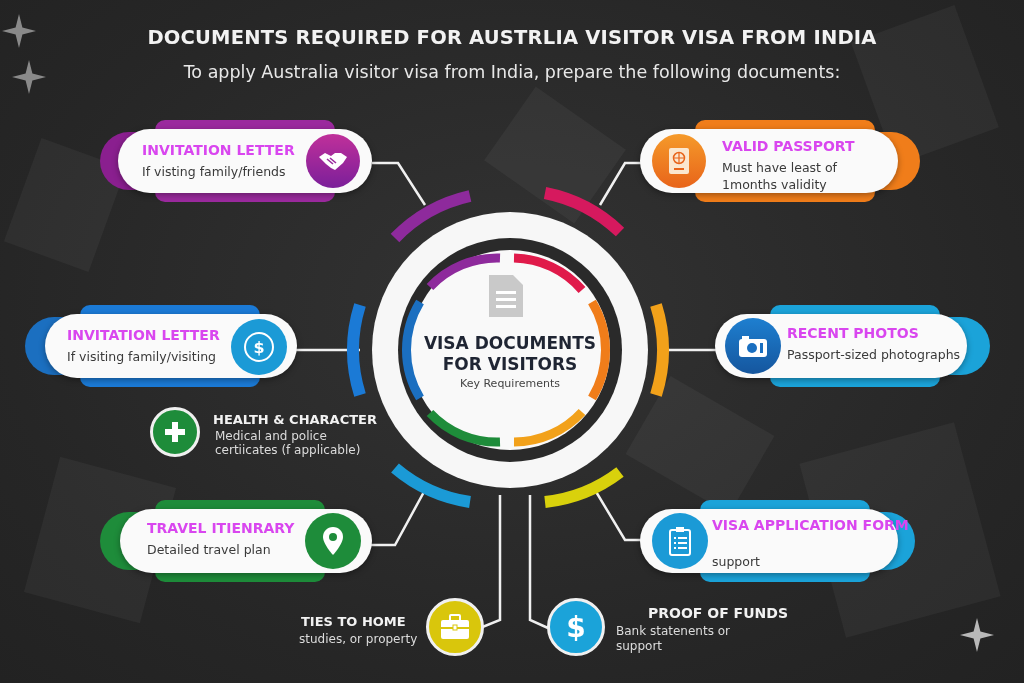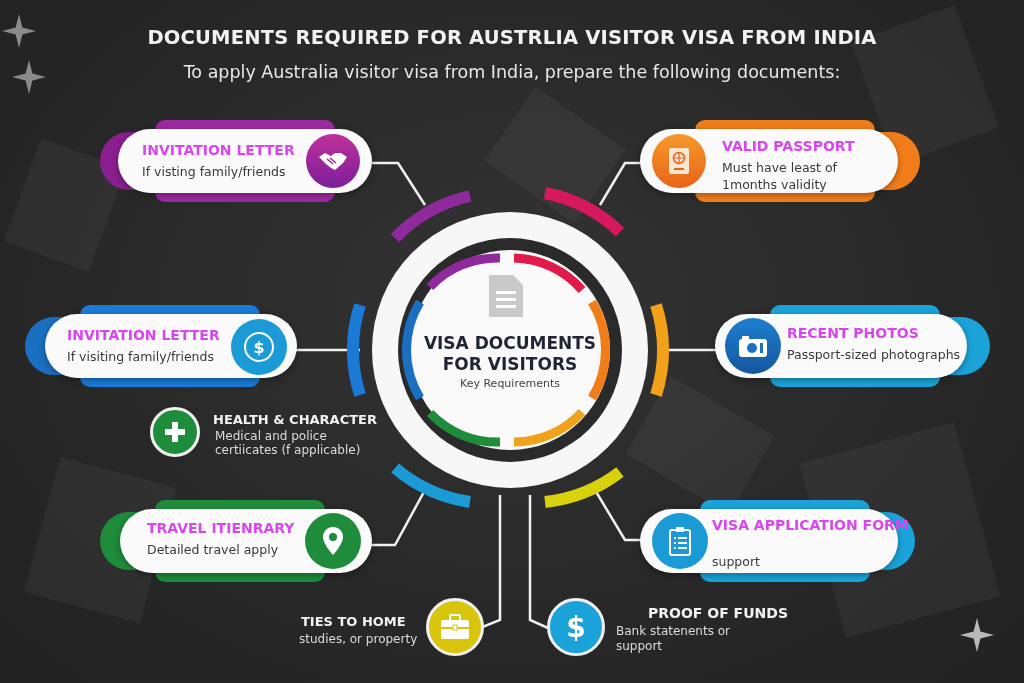--- a/index.html
+++ b/index.html
@@ -154,21 +154,21 @@
   <div class="ttl" style="left:82px;top:18px;">VALID PASSPORT</div>
   <div class="desc" style="left:82px;top:40px;">Must have least of</div>
   <div class="desc" style="left:82px;top:57px;">1months validity</div>
 </div>
 
 <div class="card" style="left:25px;top:305px;width:275px;">
   <div class="back" style="left:55px;width:180px;background:#1b7ad6;"></div>
   <div class="tail" style="left:0;background:#1b6fc0;"></div>
   <div class="pill" style="left:20px;width:252px;"></div>
   <div class="ttl" style="left:42px;top:22px;">INVITATION LETTER</div>
-  <div class="desc" style="left:42px;top:44px;">If visiting family/friends</div>
+  <div class="desc" style="left:42px;top:44px;">If visiting family/visiting</div>
   <div class="icon-circ" style="left:206px;top:14px;width:56px;height:56px;background:#1b9ad6;">
     <div style="width:30px;height:30px;border:2.5px solid #fff;border-radius:50%;color:#fff;font-weight:bold;font-size:16px;display:flex;align-items:center;justify-content:center;">$</div>
   </div>
 </div>
 
 <div class="card" style="left:715px;top:305px;width:280px;">
   <div class="back" style="left:55px;width:170px;background:#1ba3d9;"></div>
   <div class="tail" style="left:205px;background:#1ba3d9;"></div>
   <div class="pill" style="left:0;width:252px;"></div>
   <div class="icon-circ" style="left:10px;top:13px;width:56px;height:56px;background:linear-gradient(#1e7fd0,#15569e);">
@@ -192,21 +192,21 @@
   <div class="free-ttl" style="left:213px;top:412px;">HEALTH &amp; CHARACTER</div>
   <div class="free-desc" style="left:215px;top:429px;">Medical and police</div>
   <div class="free-desc" style="left:215px;top:443px;">certiicates (f applicable)</div>
 </div>
 
 <div class="card" style="left:105px;top:500px;width:270px;">
   <div class="back" style="left:50px;width:170px;background:#1e8c3a;"></div>
   <div class="tail" style="left:-5px;background:#1e8c3a;"></div>
   <div class="pill" style="left:15px;width:252px;"></div>
   <div class="ttl" style="left:42px;top:20px;">TRAVEL ITIENRARY</div>
-  <div class="desc" style="left:42px;top:42px;">Detailed travel apply</div>
+  <div class="desc" style="left:42px;top:42px;">Detailed travel plan</div>
   <div class="icon-circ" style="left:200px;top:13px;width:56px;height:56px;background:#1e8c3a;">
     <svg width="22" height="30" viewBox="0 0 22 30">
         <path d="M11 1 C5 1 1 5.5 1 11 C1 18 11 29 11 29 C11 29 21 18 21 11 C21 5.5 17 1 11 1 Z" fill="#fff"></path>
         <circle cx="11" cy="11" r="4" fill="#1e8c3a"></circle>
       </svg>
   </div>
 </div>
 
 <div class="card" style="left:640px;top:500px;width:280px;">
   <div class="back" style="left:60px;width:170px;background:#1ba3d9;"></div>

